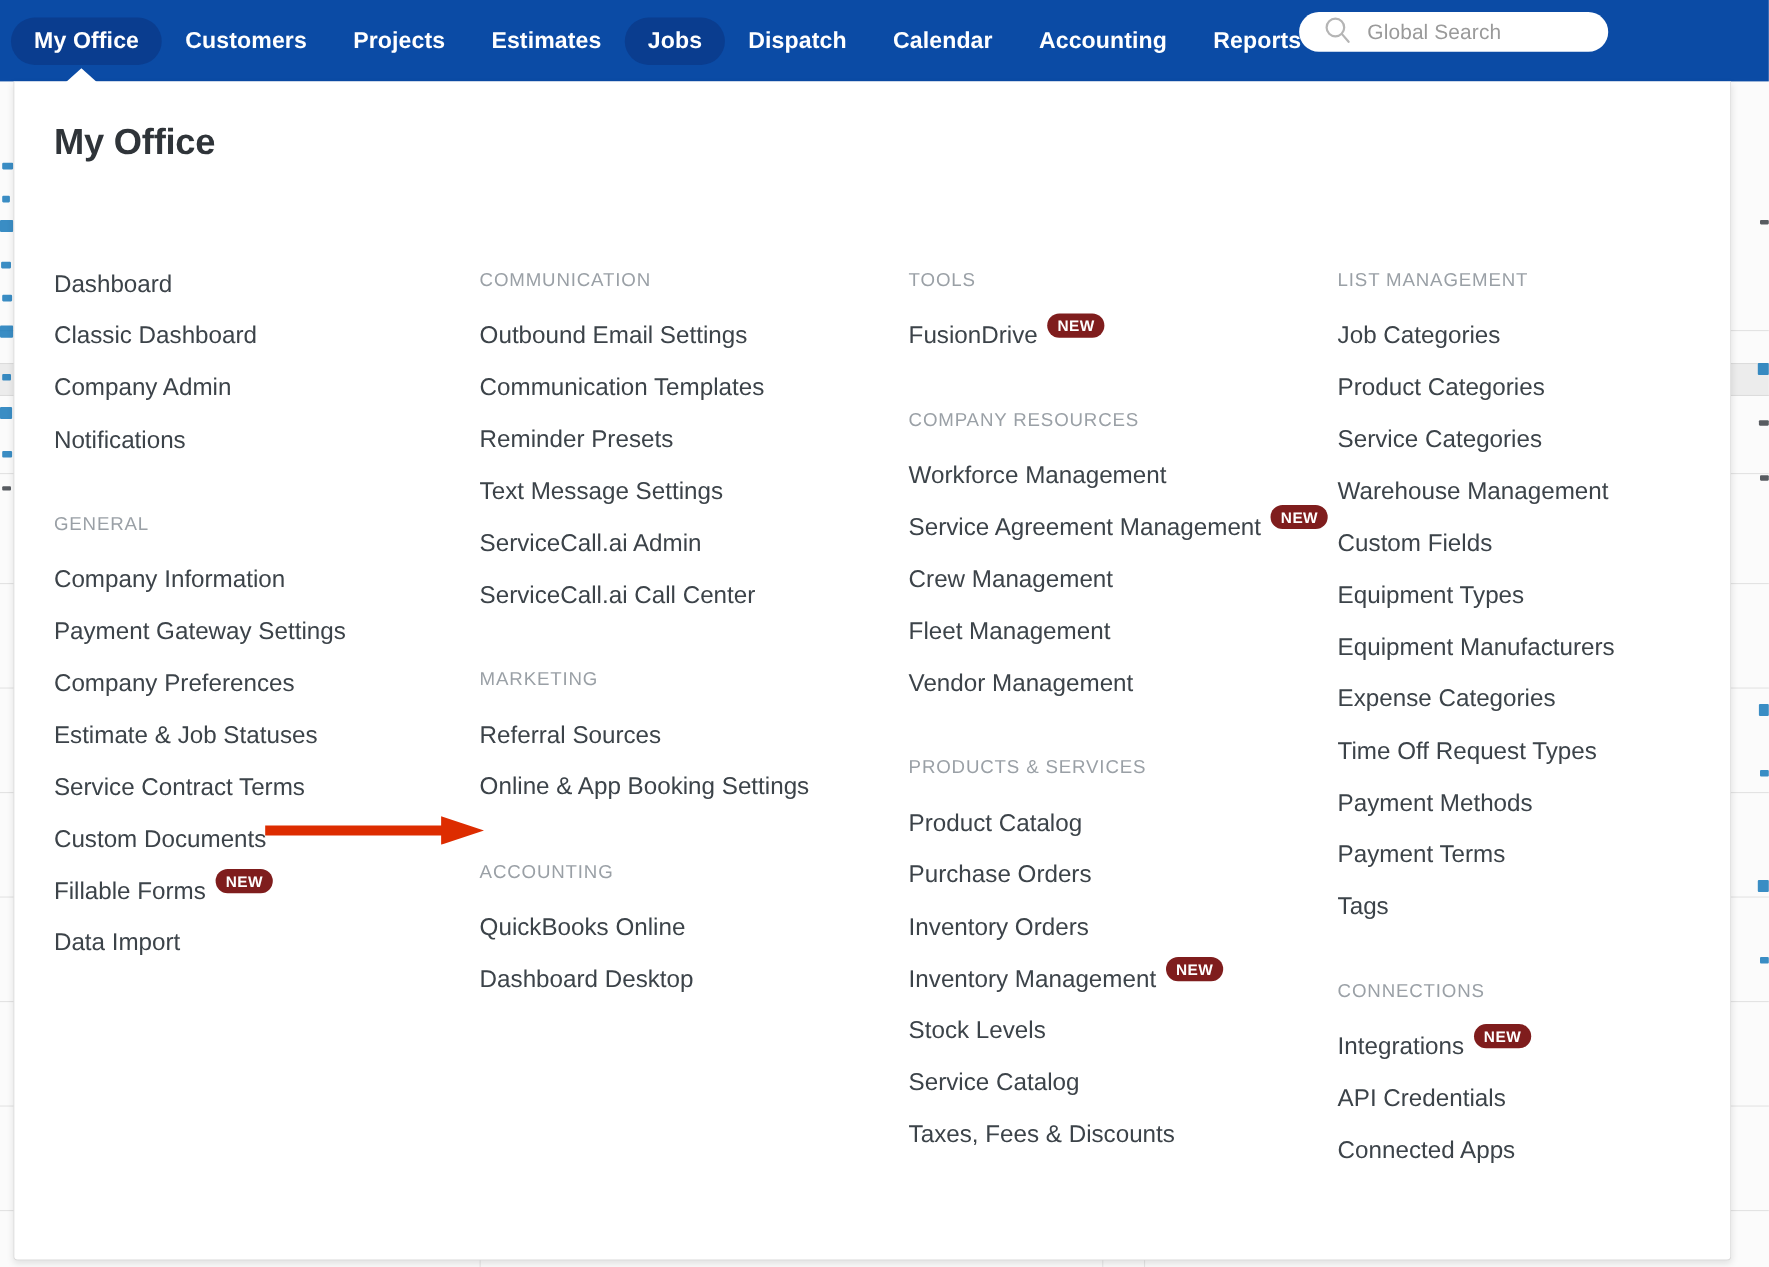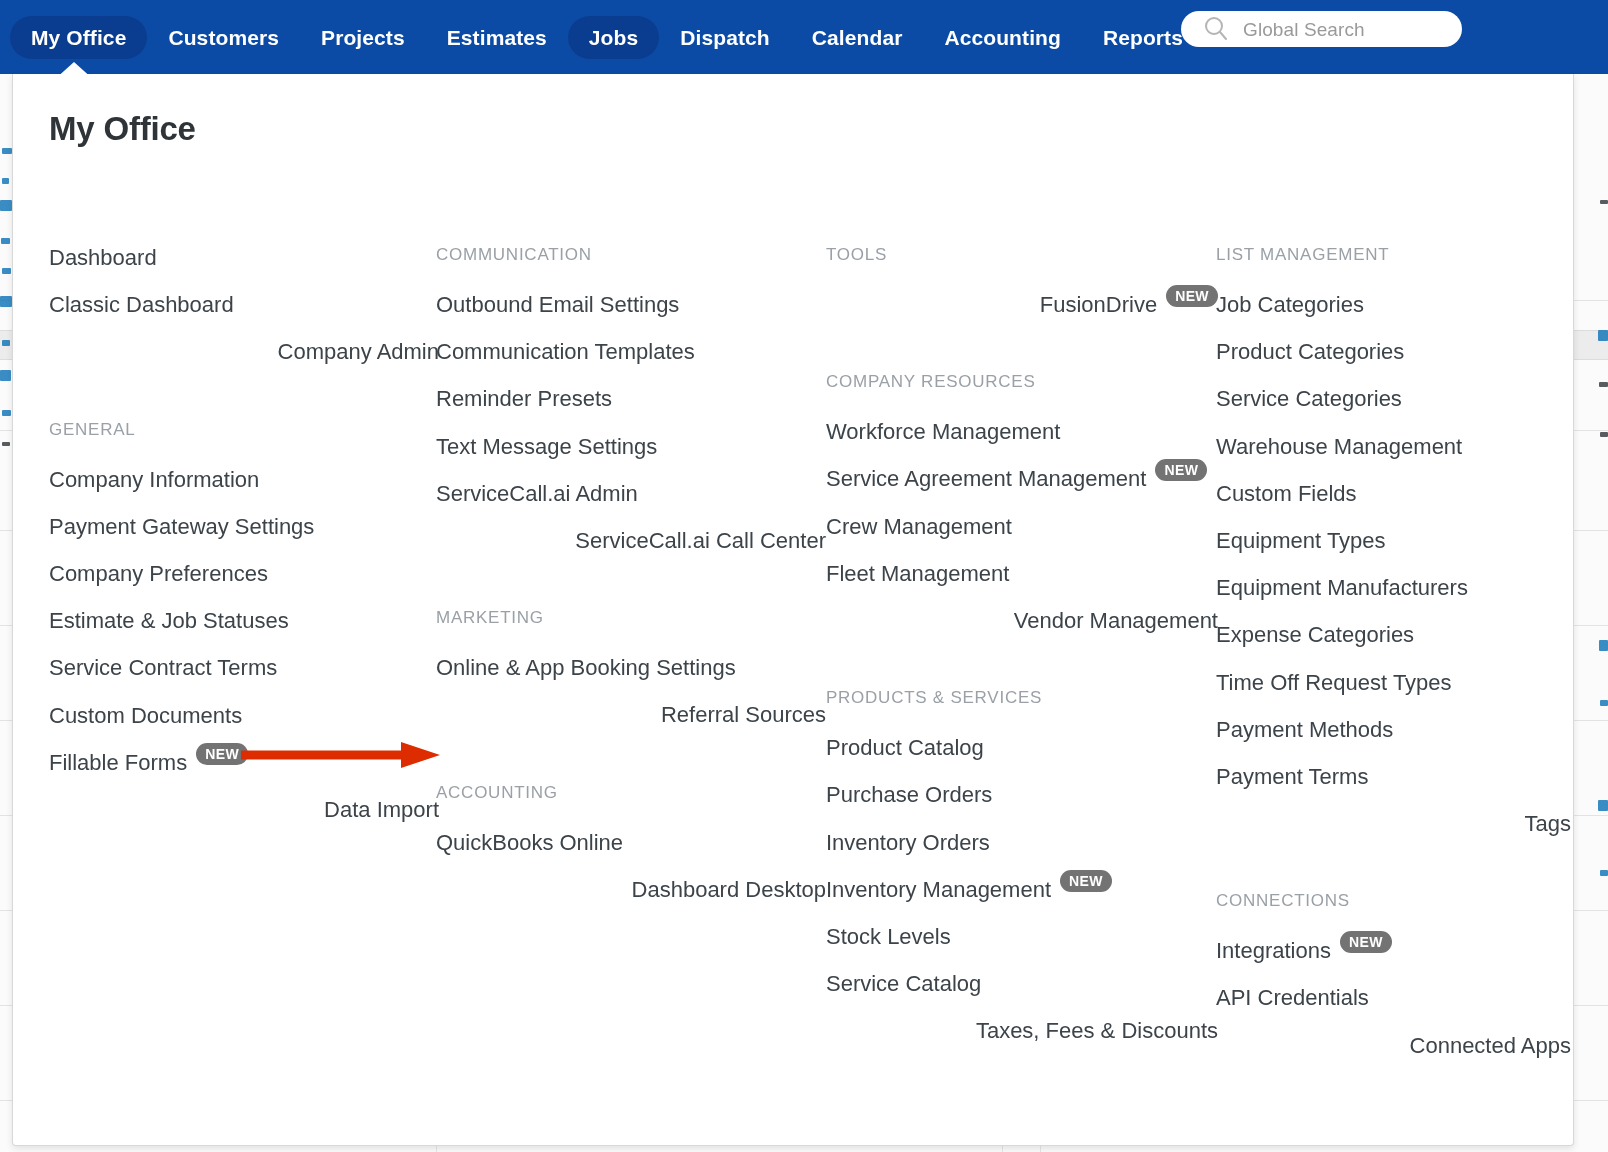--- a/index.html
+++ b/index.html
@@ -160,26 +160,26 @@
   .menu-link {
     display: flex;
     align-items: center;
     font-size: 22px;
     color: #3c4349;
     line-height: 1;
     margin-bottom: 23px;
     cursor: pointer;
     white-space: nowrap;
   }
-  .menu-link:last-child { margin-bottom: 0; justify-content: flex-end; }
+  .menu-link:last-child { margin-bottom: 0; }
   .menu-link .label { line-height: 1.1; }
 
   .badge-new {
     display: inline-block;
-    background: #737373;
+    background: #7f1d1d;
     color: #ffffff;
     font-size: 14px;
     font-weight: 700;
     letter-spacing: .4px;
     padding: 4px 9px 4px 9px;
     border-radius: 11px;
     margin-left: 9px;
     position: relative;
     top: -9px;
     line-height: 1;
@@ -265,20 +265,23 @@
       <div class="group no-heading">
         <div class="menu-link">
           <span class="label">Dashboard</span>
         </div>
         <div class="menu-link">
           <span class="label">Classic Dashboard</span>
         </div>
         <div class="menu-link">
           <span class="label">Company Admin</span>
         </div>
+        <div class="menu-link">
+          <span class="label">Notifications</span>
+        </div>
       </div>
       <div class="group">
         <div class="group-heading">GENERAL</div>
         <div class="menu-link">
           <span class="label">Company Information</span>
         </div>
         <div class="menu-link">
           <span class="label">Payment Gateway Settings</span>
         </div>
         <div class="menu-link">
@@ -320,24 +323,24 @@
         <div class="menu-link">
           <span class="label">ServiceCall.ai Admin</span>
         </div>
         <div class="menu-link">
           <span class="label">ServiceCall.ai Call Center</span>
         </div>
       </div>
       <div class="group">
         <div class="group-heading">MARKETING</div>
         <div class="menu-link">
+          <span class="label">Referral Sources</span>
+        </div>
+        <div class="menu-link">
           <span class="label">Online &amp; App Booking Settings</span>
-        </div>
-        <div class="menu-link">
-          <span class="label">Referral Sources</span>
         </div>
       </div>
       <div class="group">
         <div class="group-heading">ACCOUNTING</div>
         <div class="menu-link">
           <span class="label">QuickBooks Online</span>
         </div>
         <div class="menu-link">
           <span class="label">Dashboard Desktop</span>
         </div>

